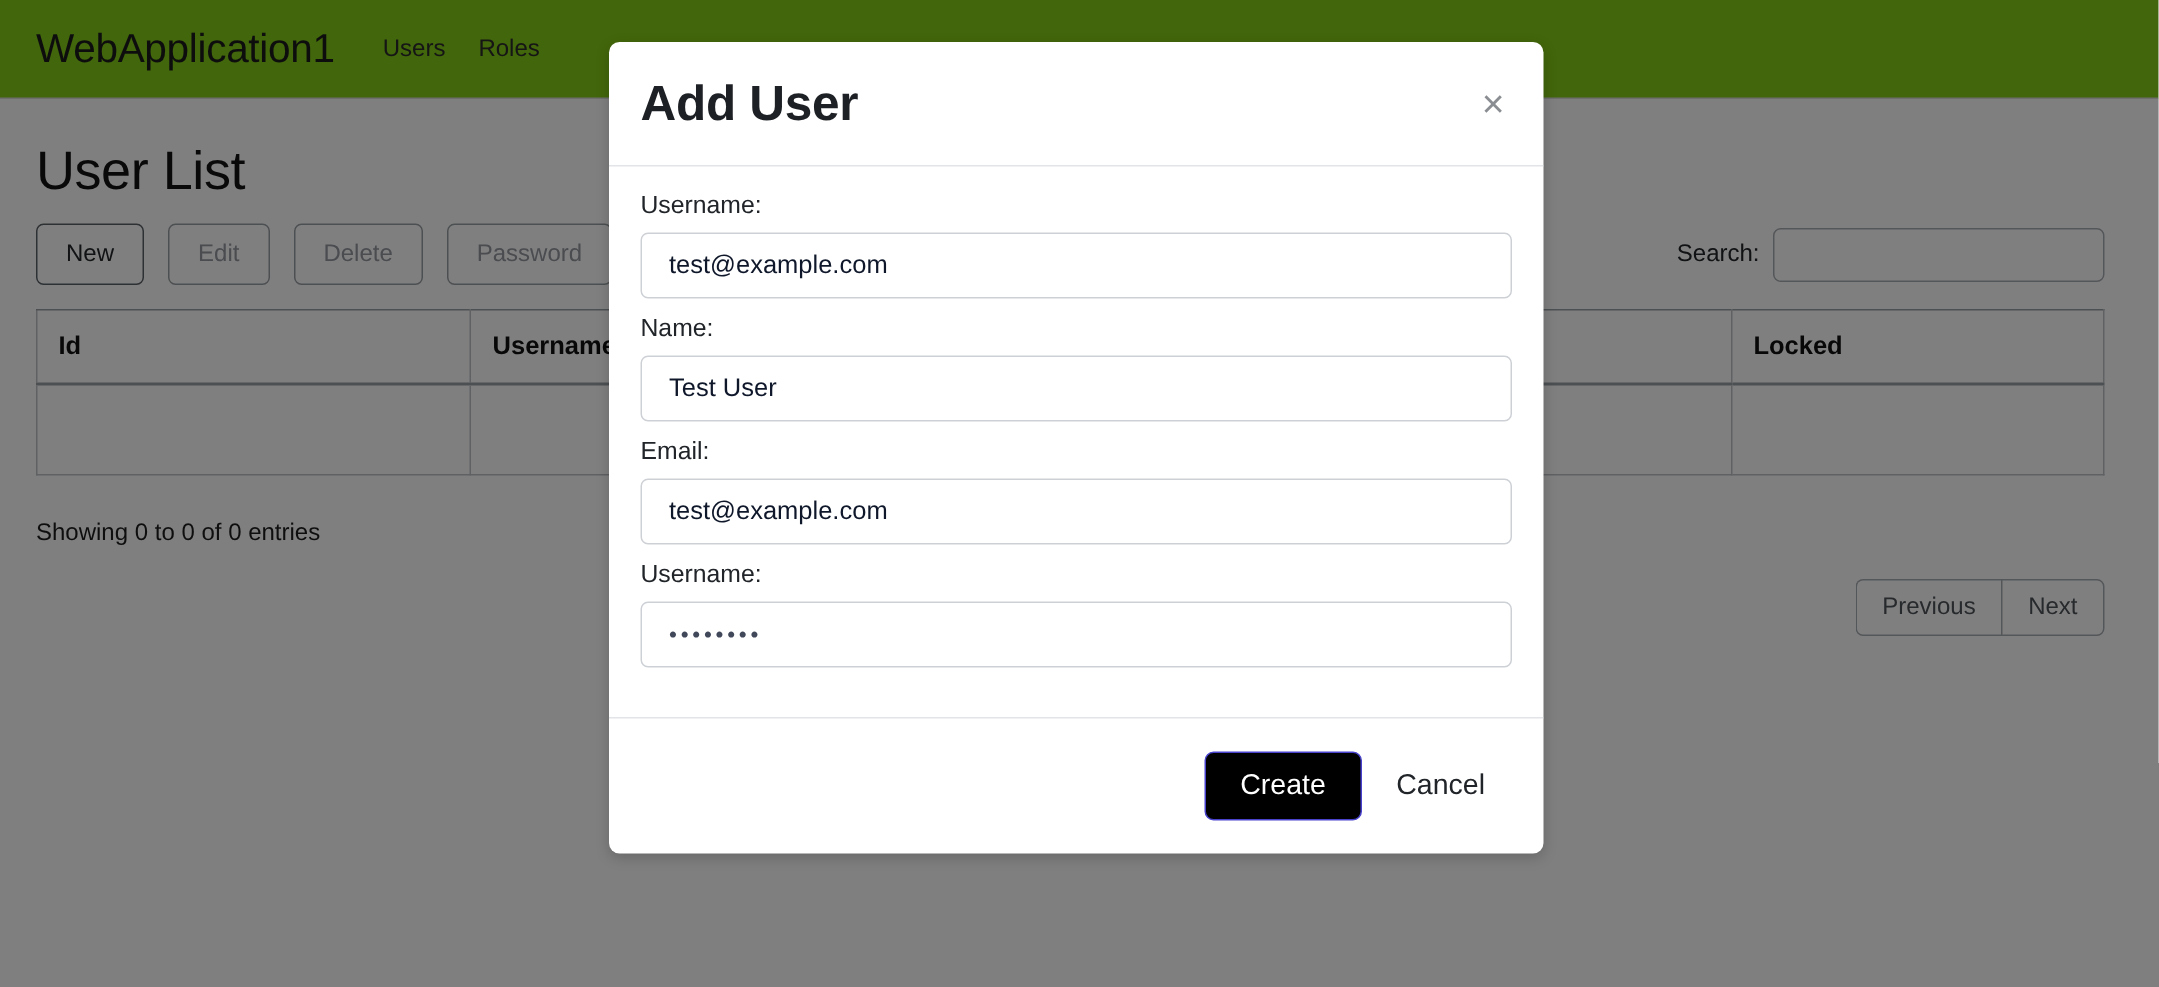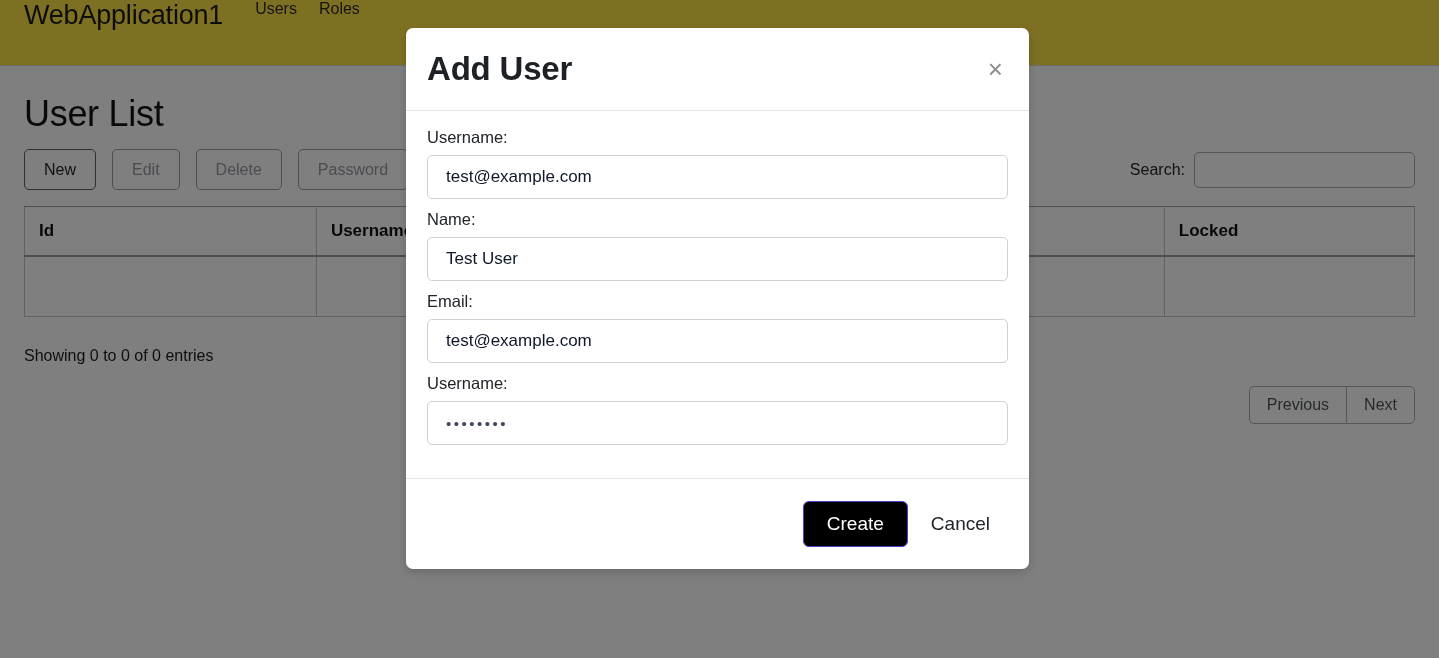--- a/index.html
+++ b/index.html
@@ -18,40 +18,40 @@
   #page {
     position: absolute;
     inset: 0;
     background: #ffffff;
   }
 
   .navbar {
     height: 66px;
     border-bottom: 1px solid #dcdcdc;
     display: flex;
-    align-items: flex-start;
+    align-items: center;
     padding: 0 24px;
-    background: #fde047;
+    background: #84cc16;
   }
   .brand {
     font-size: 27px;
     color: #1b1b1b;
     margin-right: 32px;
     letter-spacing: -0.2px;
     white-space: nowrap;
   }
   .nav-links { display: flex; gap: 22px; align-items: center; }
   .nav-link {
     font-size: 16px;
     color: #2b2b2b;
     text-decoration: none;
     white-space: nowrap;
   }
 
-  .content { padding: 20px 24px 0 24px; }
+  .content { padding: 20px 36px 0 24px; }
 
   h1.page-title {
     font-size: 36px;
     font-weight: 400;
     margin: 7px 0 14px 0;
     color: #131313;
     letter-spacing: -0.3px;
   }
 
   .toolbar-row {

